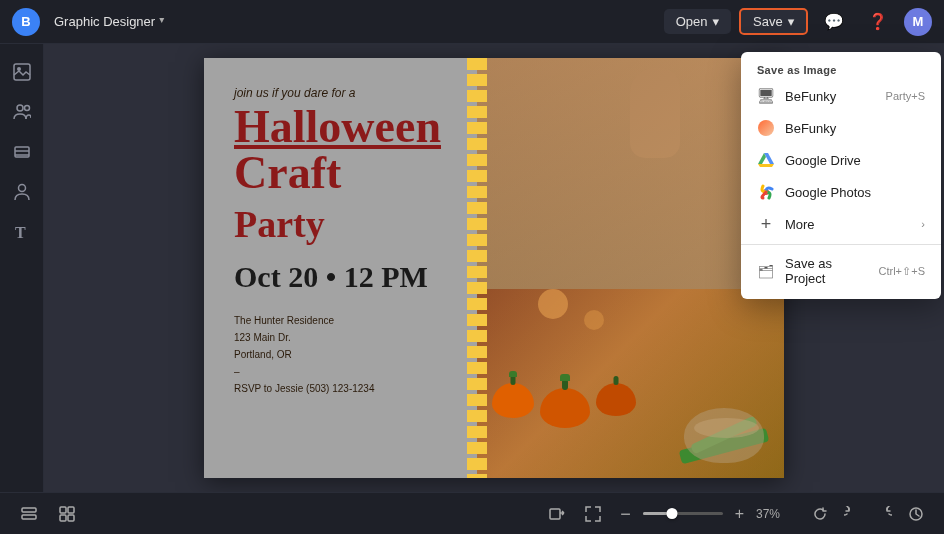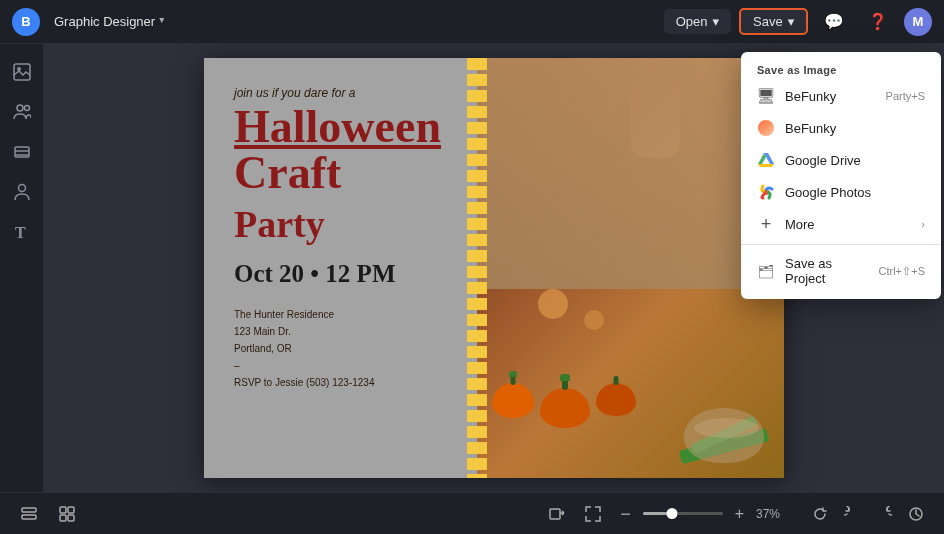--- a/index.html
+++ b/index.html
@@ -212,21 +212,21 @@
     }
     .invite-title3 {
       font-size: 38px;
       font-weight: 900;
       color: #8b1a1a;
       line-height: 1.1;
       font-family: Georgia, serif;
       margin-bottom: 14px;
     }
     .invite-date {
-      font-size: 25px;
+      font-size: 30px;
       font-weight: 800;
       color: #1a1a1a;
       margin-bottom: 18px;
       font-family: Georgia, serif;
     }
     .invite-details {
       font-size: 10px;
       color: #2a1a0a;
       line-height: 1.7;
     }

